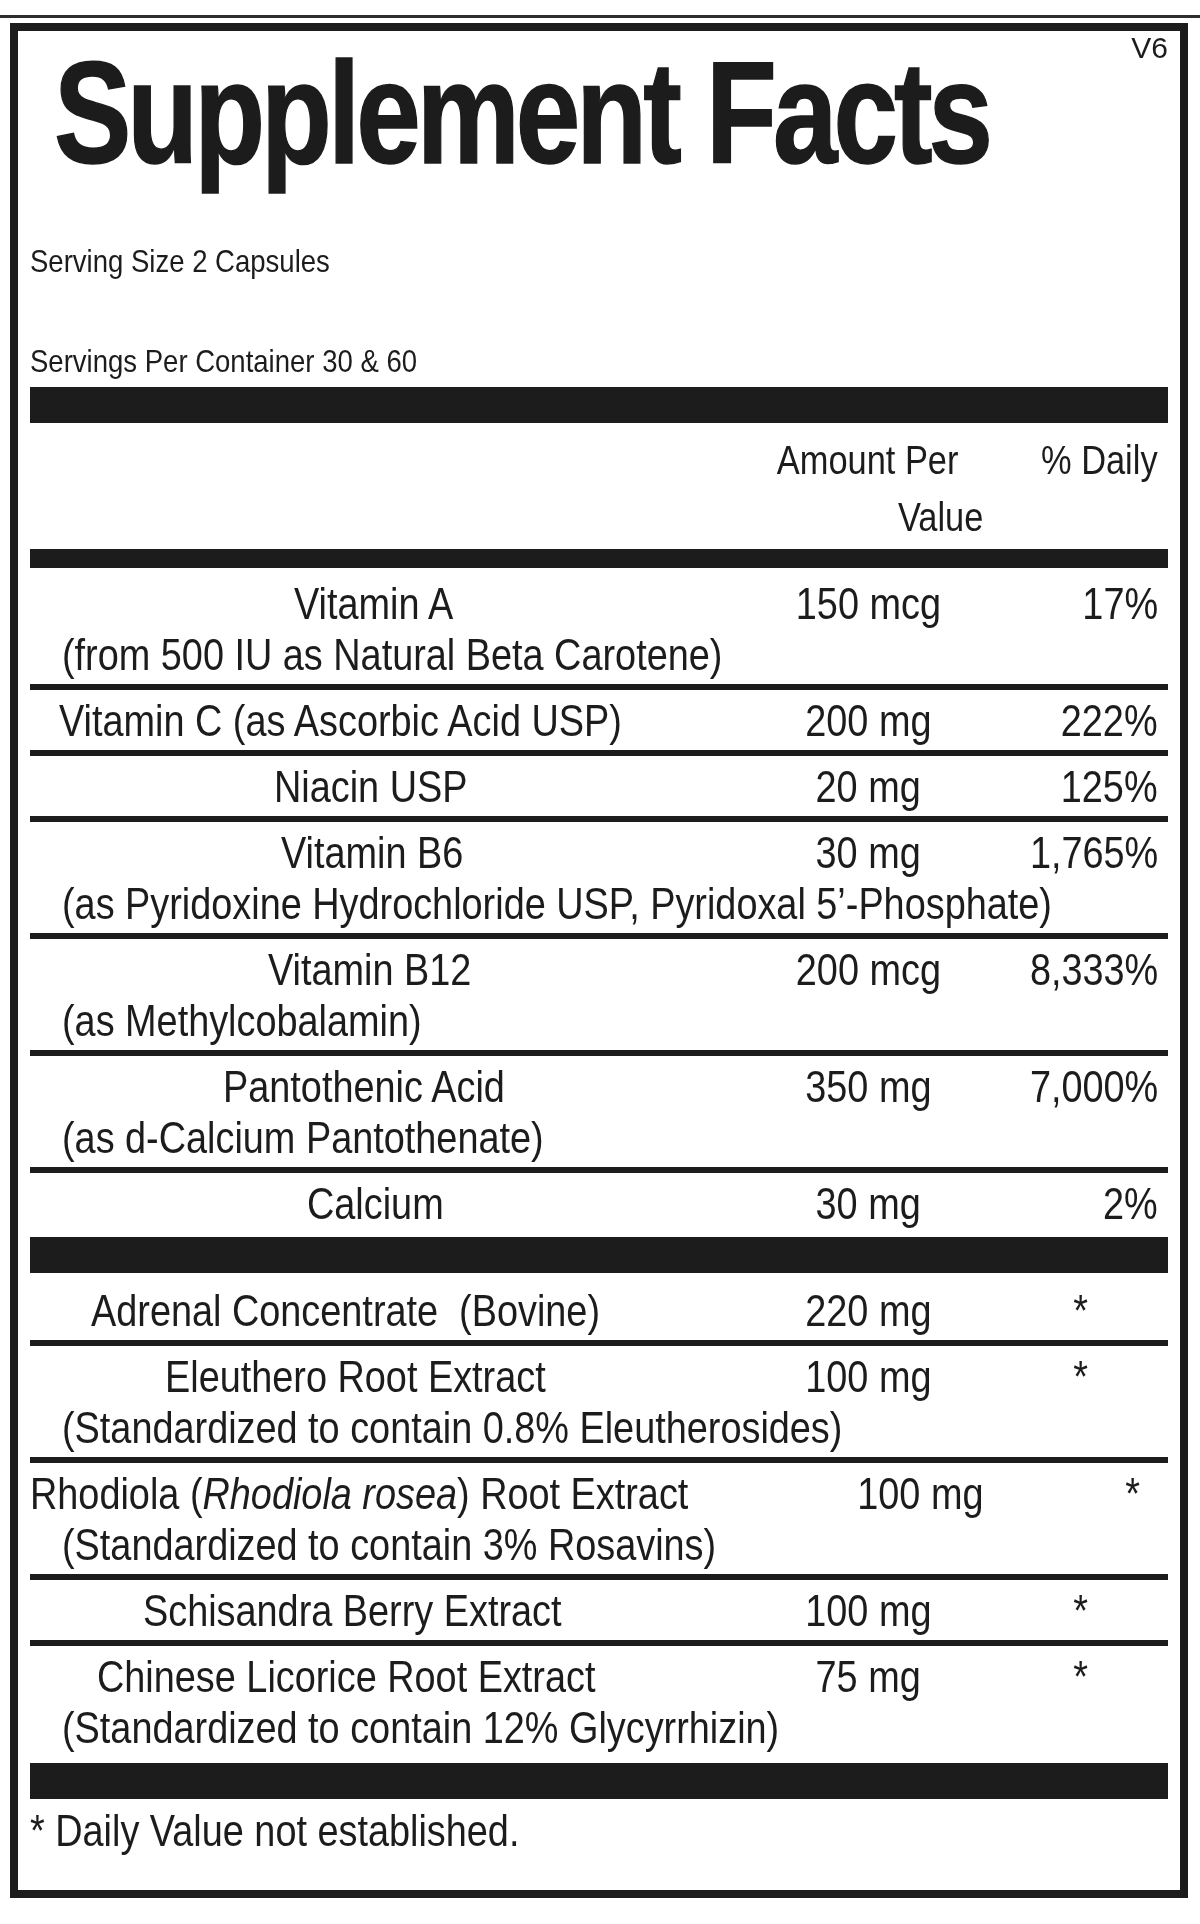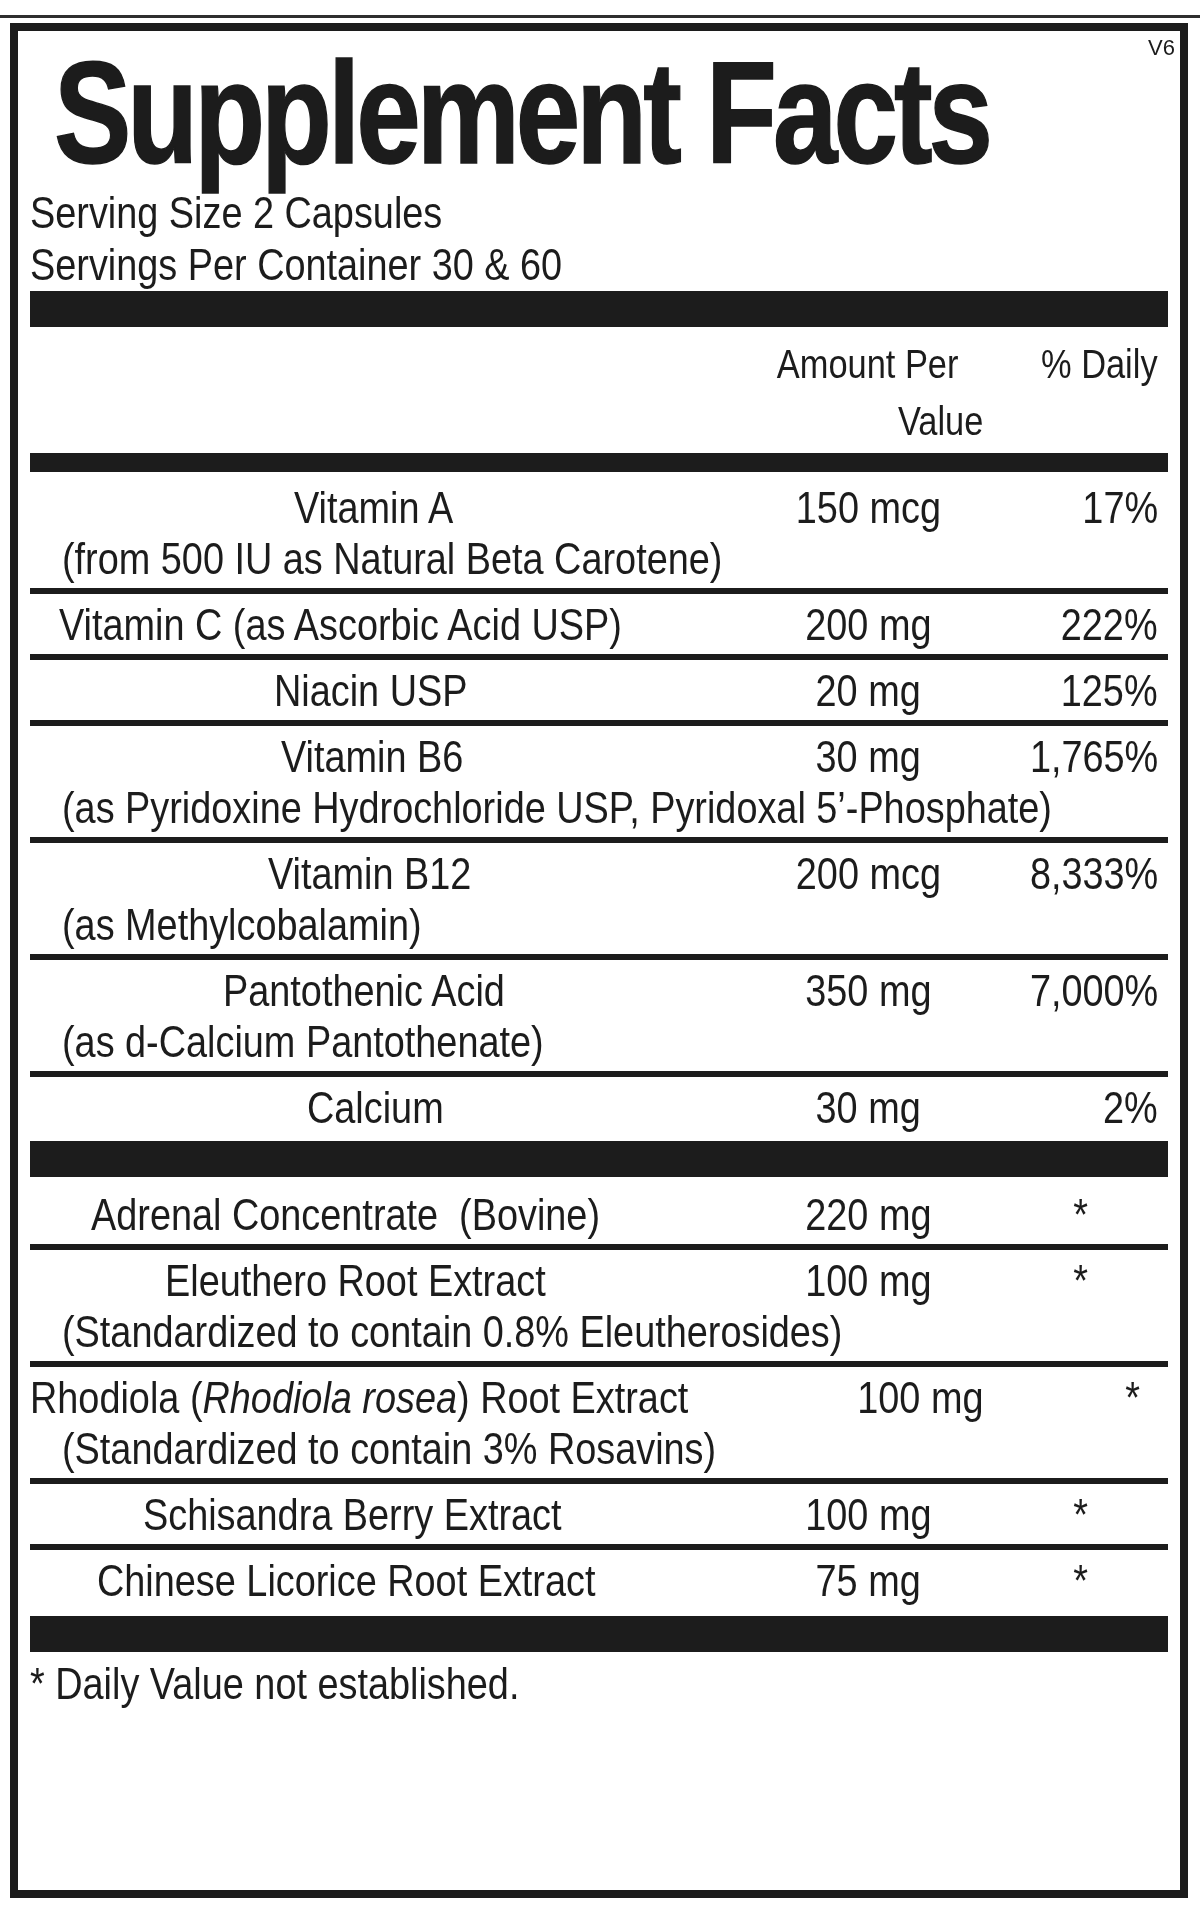--- a/index.html
+++ b/index.html
@@ -18,33 +18,33 @@
   .panel {
     position: absolute; top: 23px; left: 10px;
     width: 1178px; height: 1875px;
     box-sizing: border-box;
     border: 8px solid #1c1c1c;
     background: #fff;
     padding: 0 12px;
     overflow: hidden;
   }
   .v6 {
-    position: absolute; top: 0px; right: 5px;
-    font-size: 22px; line-height: 34px;
+    position: absolute; top: 0px; right: 12px;
+    font-size: 30px; line-height: 34px;
   }
   .title-block { margin-top: 14px; height: 136px; margin-left: 24px; }
   .title-text {
     display: inline-block;
     font-size: 145px; line-height: 136px;
     font-weight: bold; letter-spacing: -5px;
     white-space: pre;
     transform: scaleX(0.80); transform-origin: 0 50%;
     -webkit-text-stroke: 1.5px #1c1c1c;
   }
-  .serv { font-size: 44px; line-height: 52px; }
+  .serv { font-size: 32px; line-height: 52px; margin-top: 48px; }
   .serv.first { padding-top: 6px; }
   .cond {
     display: inline-block;
     transform: scaleX(0.86);
     white-space: pre;
   }
   .o-left  .cond, .cond.o-left  { transform-origin: 0 50%; }
   .o-mid   .cond, .cond.o-mid   { transform-origin: 50% 50%; }
   .o-right .cond, .cond.o-right { transform-origin: 100% 50%; }
   .bar  { height: 36px; background: #1c1c1c; }
@@ -182,20 +182,21 @@
   <div class="row">
     <div class="c-name o-left"><span class="cond">Schisandra Berry Extract</span></div>
     <div class="c-amt o-mid"><span class="cond">100 mg</span></div>
     <div class="c-dv star o-mid"><span class="cond">*</span></div>
   </div>
 
   <div class="row">
     <div class="c-name o-left"><span class="cond">Chinese Licorice Root Extract</span></div>
     <div class="c-amt o-mid"><span class="cond">75 mg</span></div>
     <div class="c-dv star o-mid"><span class="cond">*</span></div>
+    <div class="sub o-left"><span class="cond">(Standardized to contain 12% Glycyrrhizin)</span></div>
   </div>
 
   <div class="bar mid2"></div>
 
   <div class="footnote o-left">
     <span class="cond">* Daily Value not established.</span>
   </div>
 
 </div>
 

